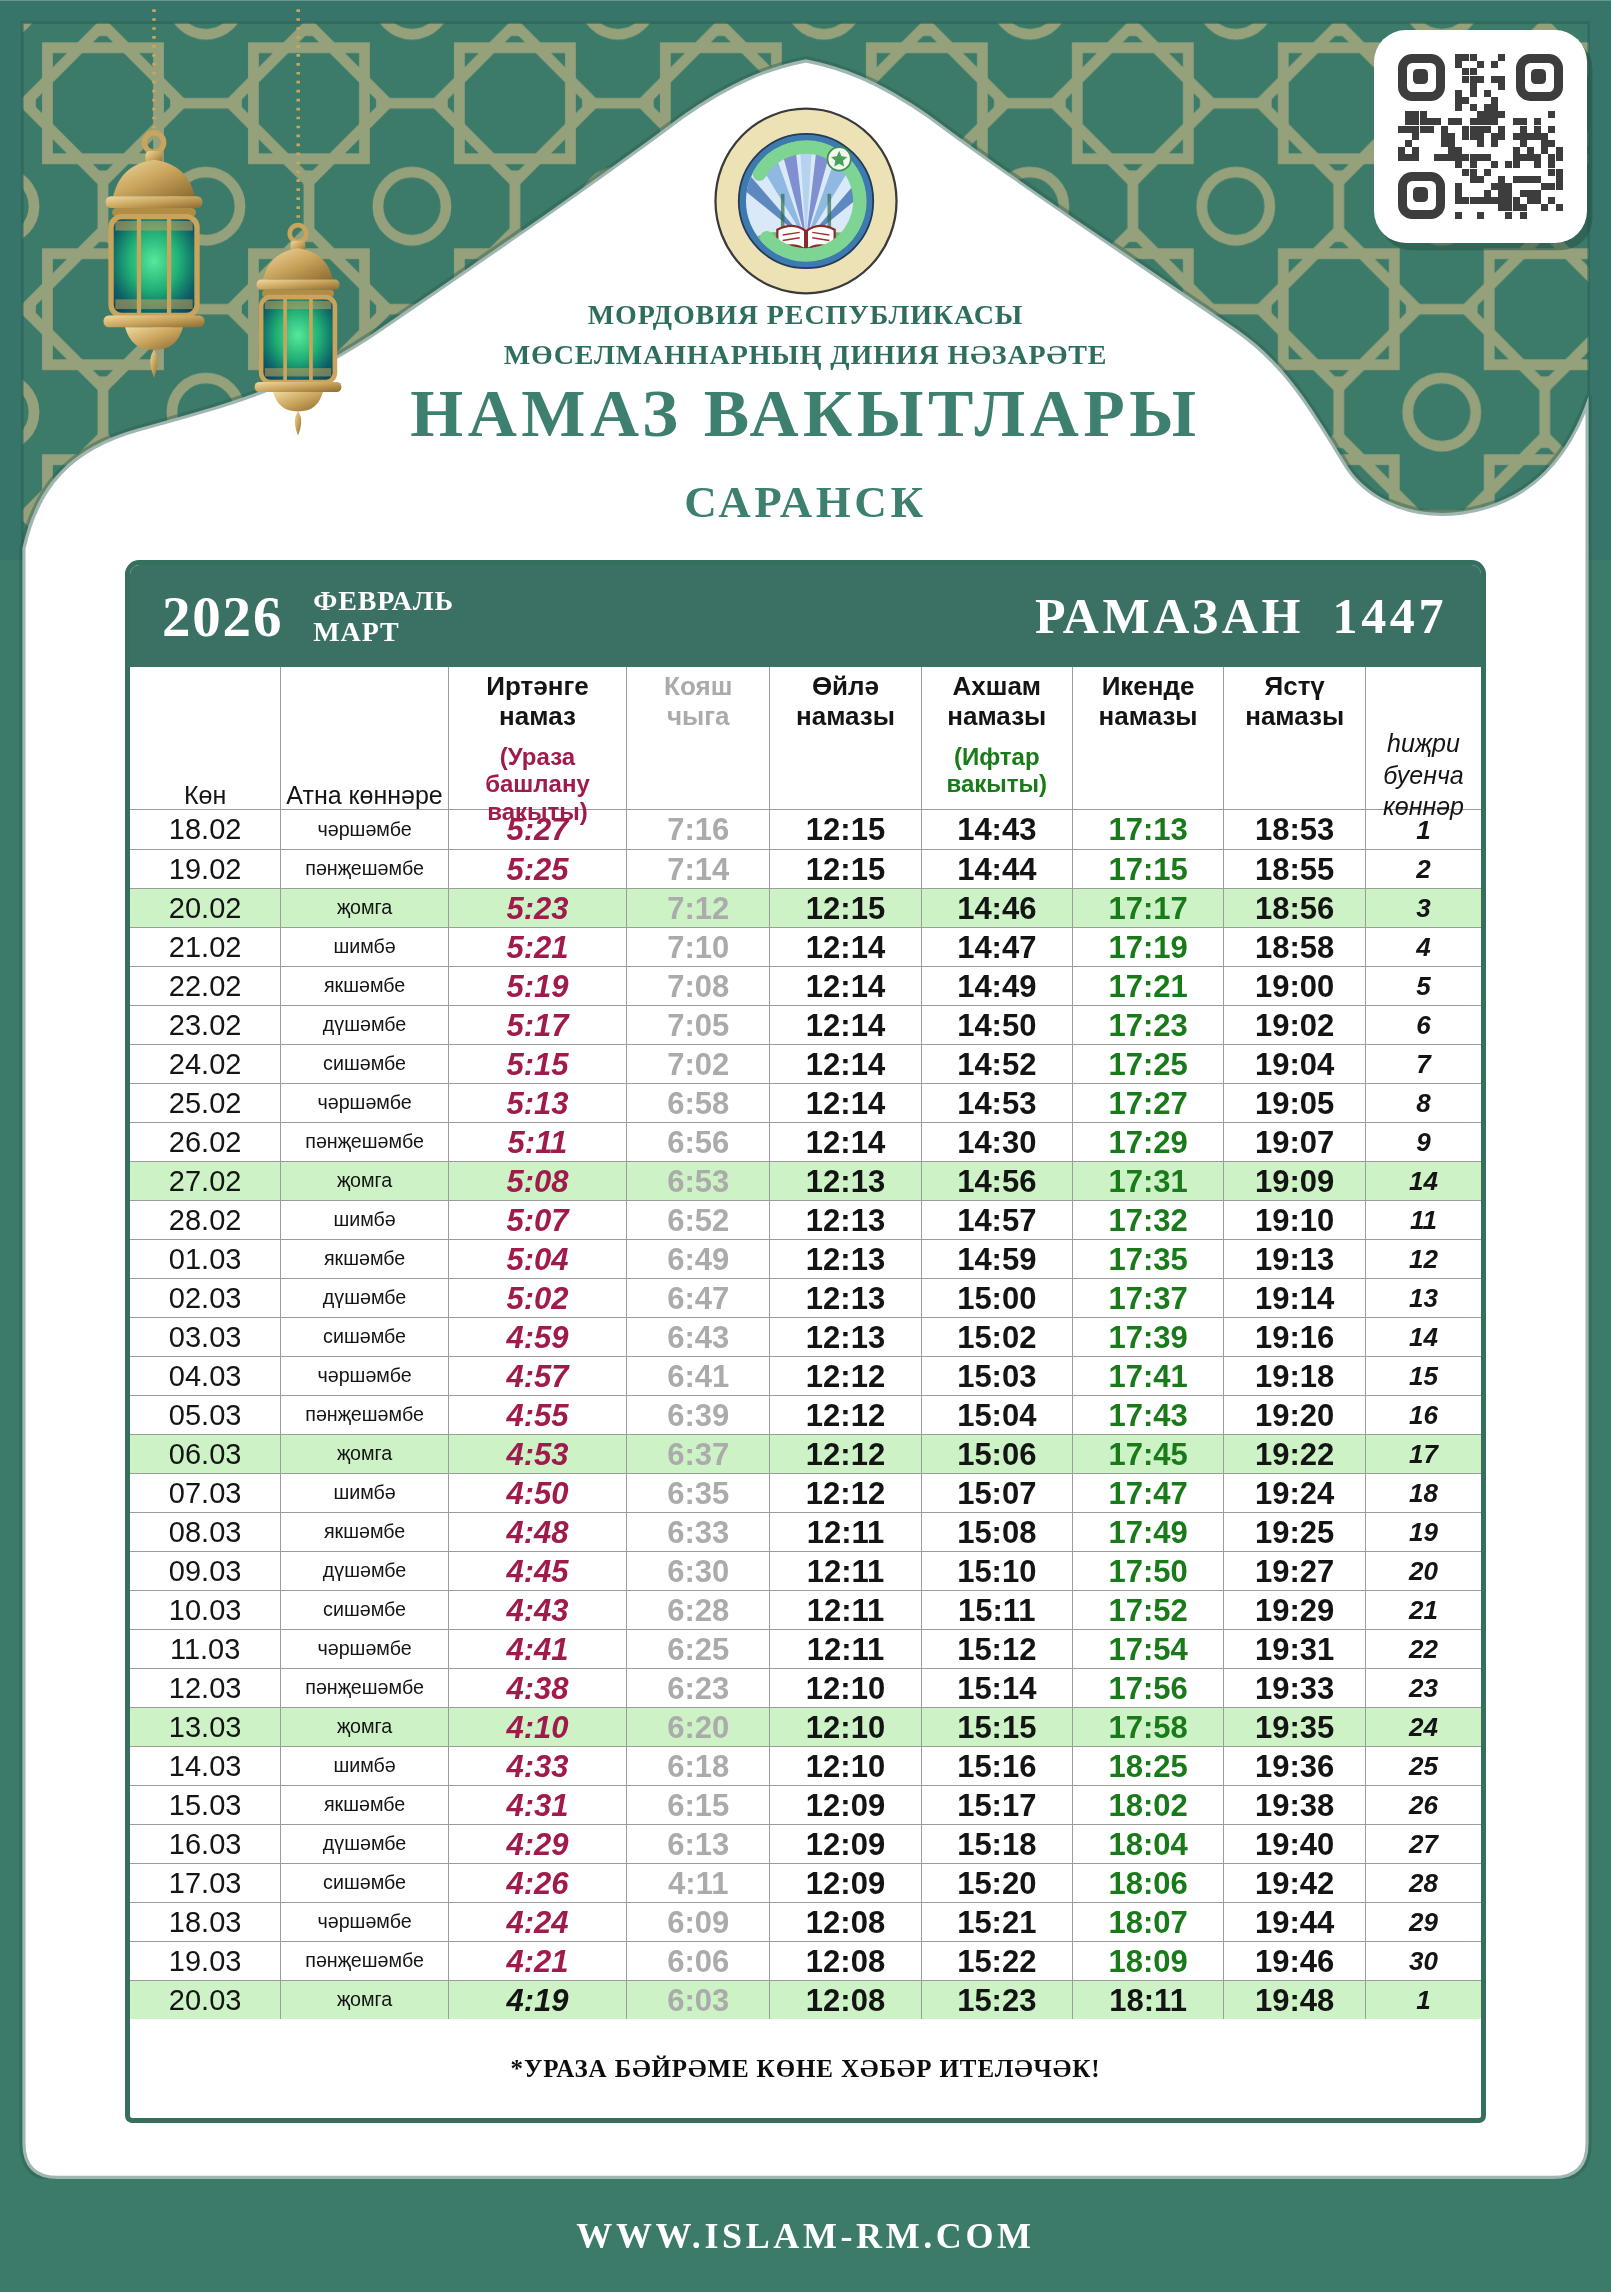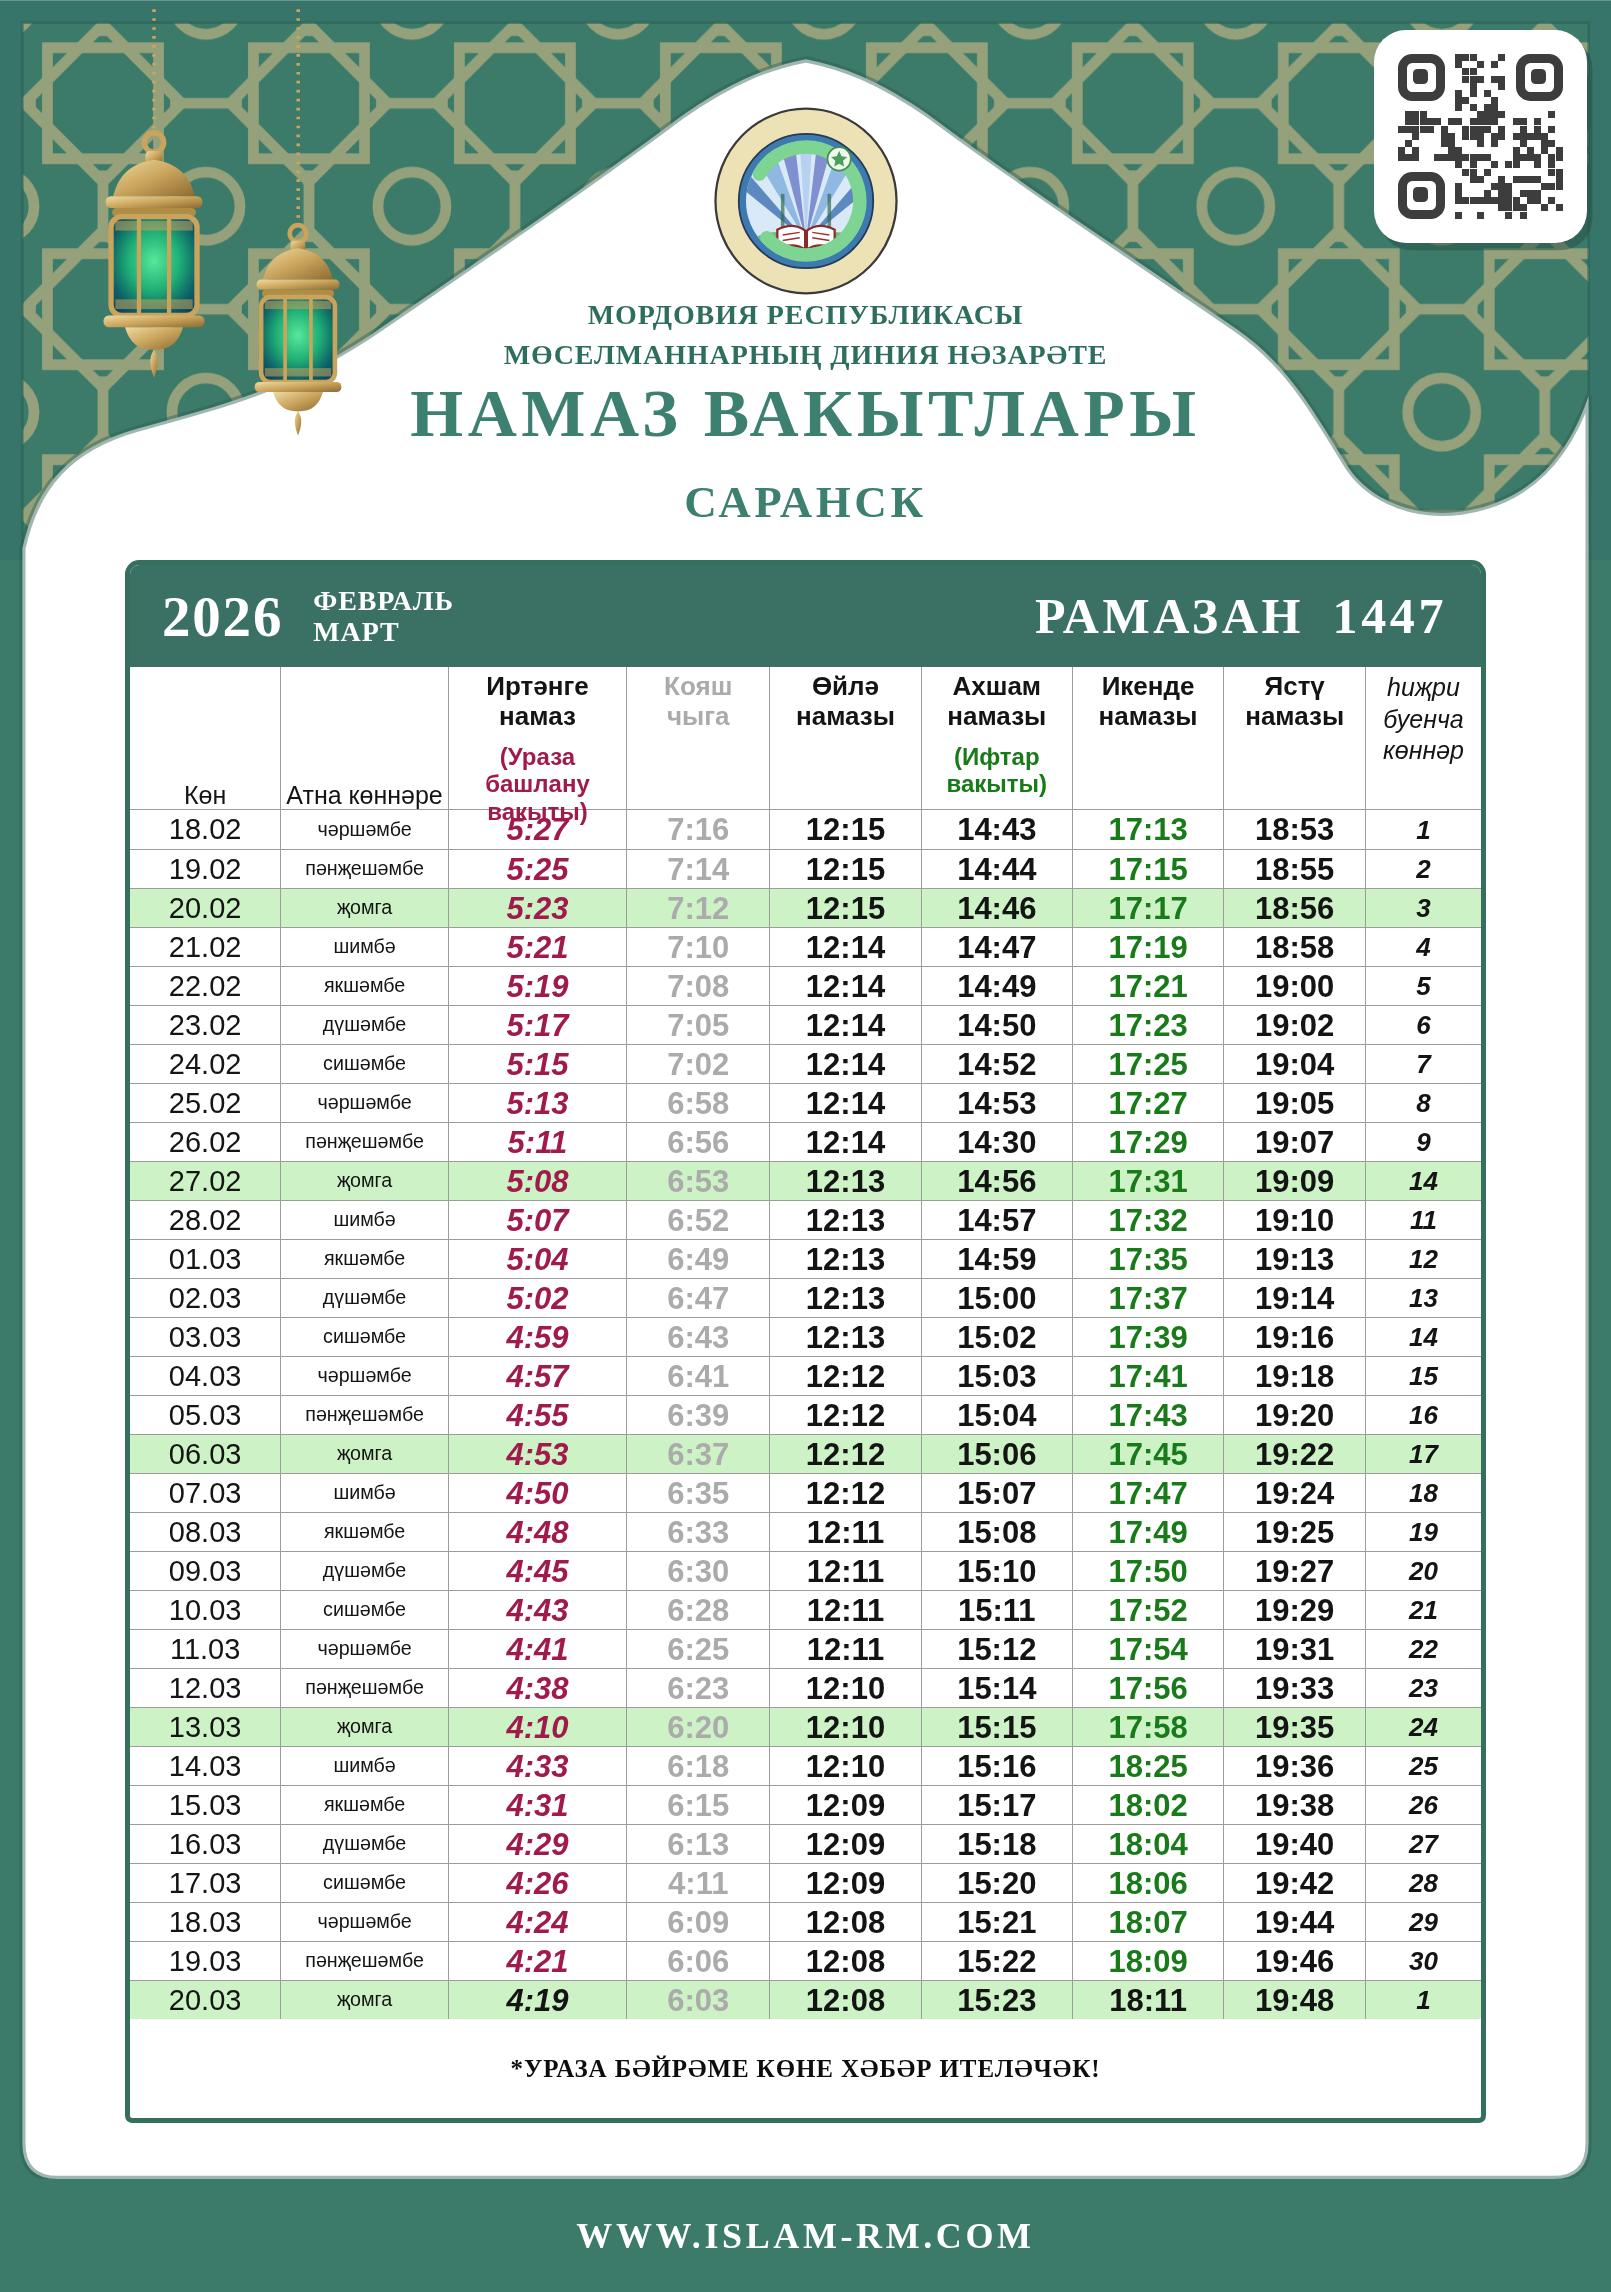--- a/index.html
+++ b/index.html
@@ -37,21 +37,21 @@
   .th{display:flex;flex-direction:column;align-items:center;border-right:1.8px solid #9c9c9c;
     text-align:center;color:var(--ink);box-sizing:border-box;padding:5.4px 4.5px;}
   .th:last-child{border-right:none;}
   .th-label{font-weight:bold;font-size:26px;line-height:1.15;}
   .th-sub{font-weight:bold;font-size:24px;line-height:1.15;margin-top:10.7px;}
   .th.plain{justify-content:flex-end;padding-bottom:21.5px;}
   .th.plain .th-label{font-weight:normal;font-size:25px;}
   .th.gray .th-label{color:var(--gray-time);}
   .th.maroon .th-sub{color:var(--maroon);}
   .th.green .th-sub{color:var(--time-green);}
-  .th.hijri{justify-content:flex-start;padding-bottom:9px;}
+  .th.hijri{justify-content:flex-end;padding-bottom:9px;}
   .th.hijri .th-label{font-weight:normal;font-style:italic;font-size:25px;line-height:1.25;}
   .tbody{background:#fff;}
   .row{display:grid;grid-template-columns:var(--cols);height:39px;border-top:1.8px solid #9c9c9c;box-sizing:border-box;}
   .row:first-child{border-top:none;}
   .row.hl{background:var(--highlight);}
   .cell{display:flex;align-items:center;justify-content:center;border-right:1.8px solid #9c9c9c;
     box-sizing:border-box;font-weight:bold;font-size:31px;color:var(--ink);line-height:1;}
   .cell:last-child{border-right:none;}
   .c-date{font-weight:normal;font-size:29px;}
   .c-weekday{font-weight:normal;font-size:19.7px;}

